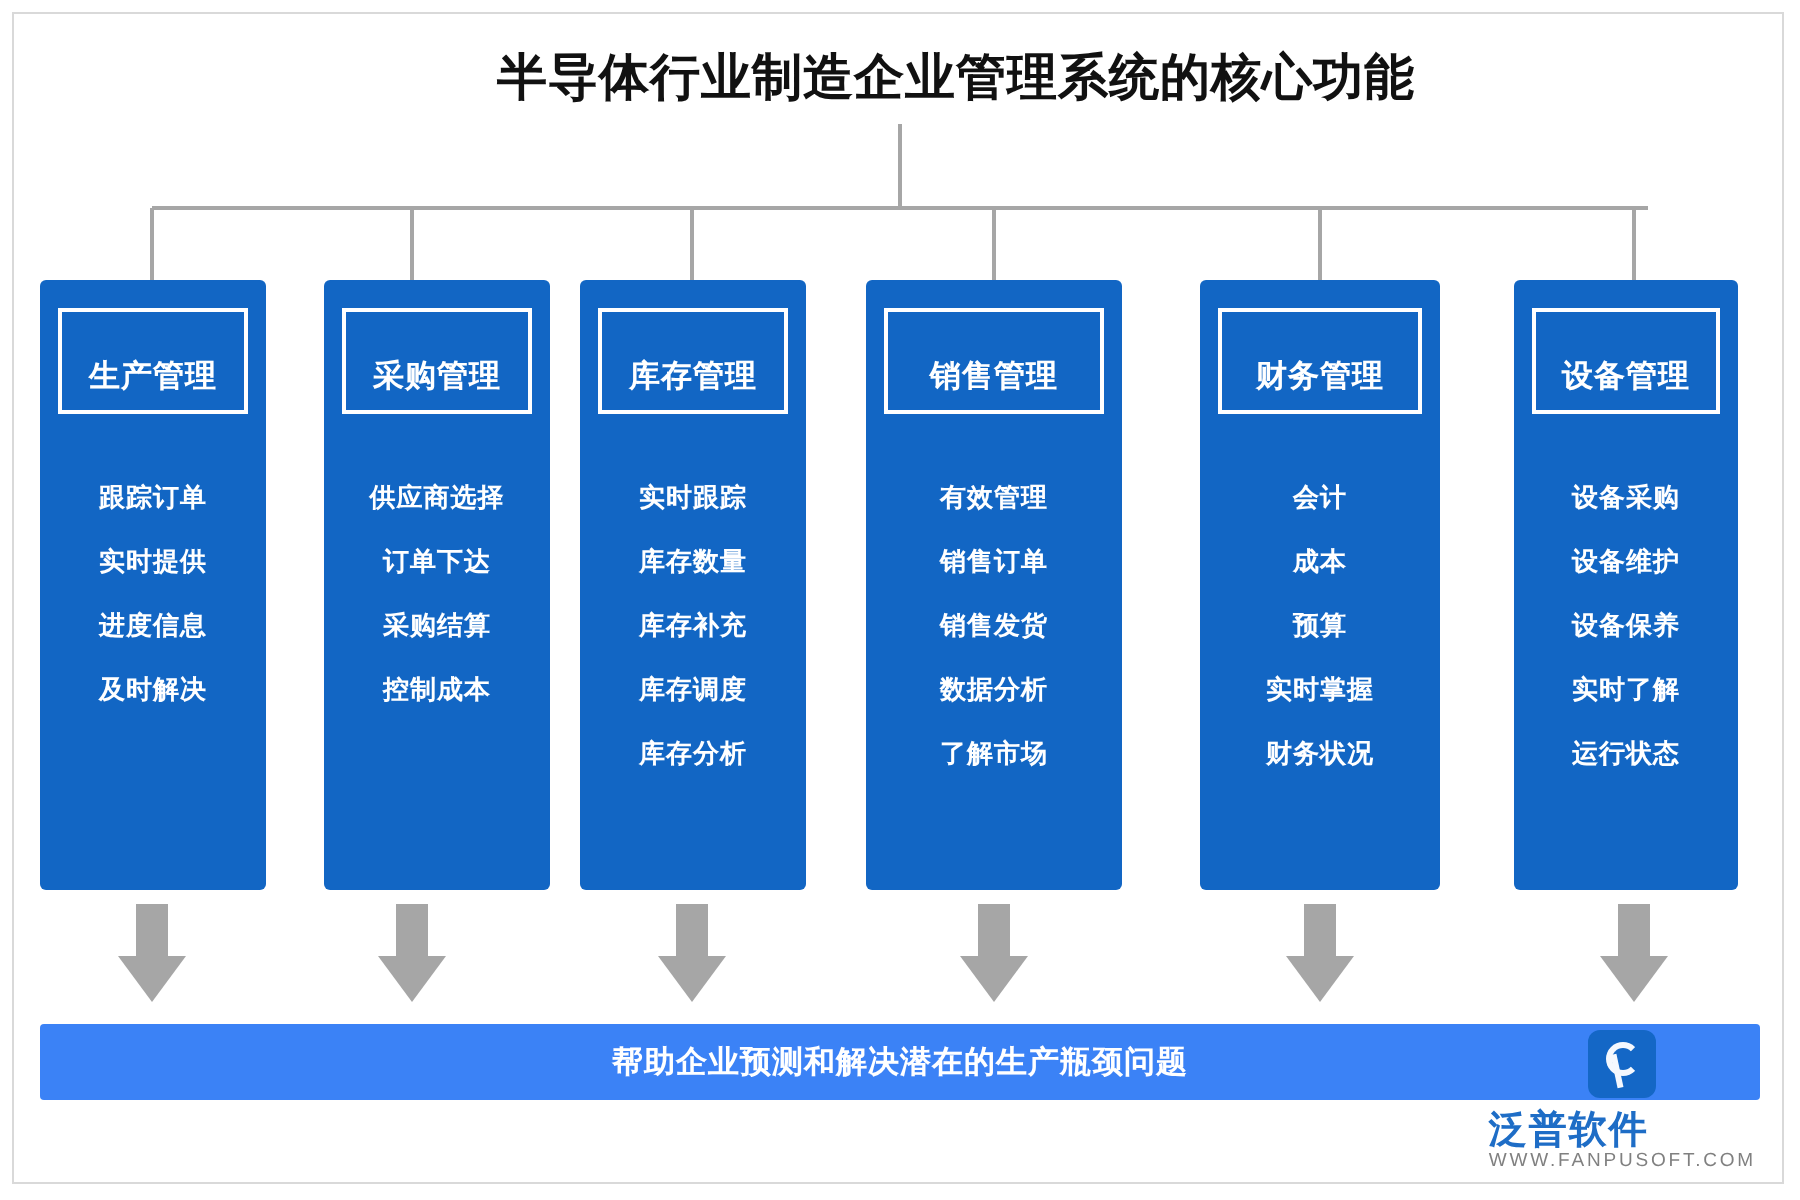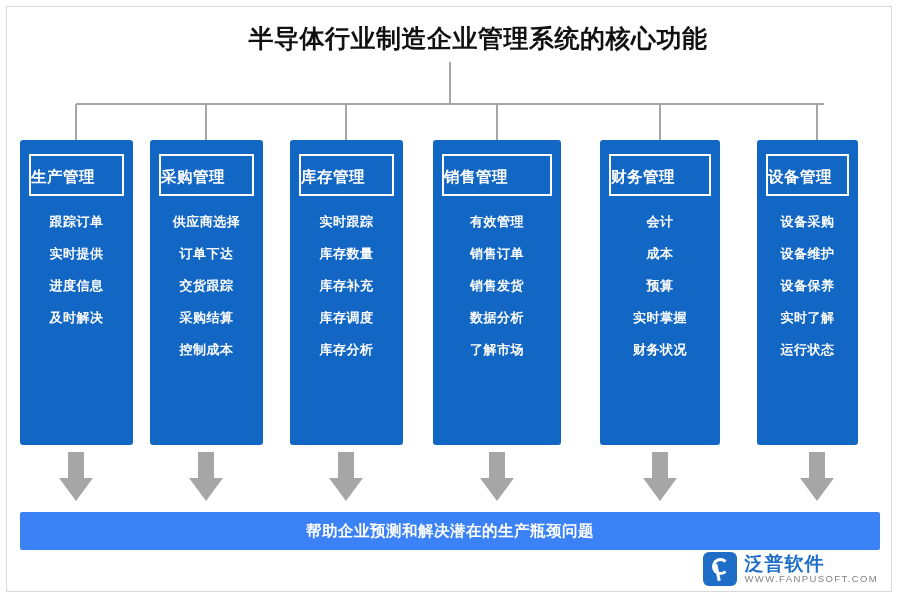--- a/index.html
+++ b/index.html
@@ -58,27 +58,27 @@
     position: absolute;
     top: 0;
     width: 113px;
     background: #1266c4;
     border-radius: 3px;
     box-sizing: border-box;
     padding-top: 14px;
     height: 305px;
   }
   .col-head {
-    margin: 0 9px 10px 9px;
+    margin: 0 9px 26px 9px;
     border: 2px solid #ffffff;
     color: #ffffff;
     font-size: 15.5px;
     font-weight: bold;
-    text-align: left;
-    padding: 11px 0 6px 0;
+    text-align: center;
+    padding: 22px 0 6px 0;
     letter-spacing: 0.5px;
   }
   .col-item {
     color: #ffffff;
     font-size: 13px;
     font-weight: bold;
     text-align: center;
     padding: 7px 0;
     letter-spacing: 0.5px;
   }
@@ -135,20 +135,21 @@
 
   
   .logo {
     position: absolute;
     right: 22px;
     bottom: 14px;
     display: flex;
     align-items: center;
     gap: 7px;
     opacity: 0.95;
+    flex-direction: column;
   }
   .logo-mark {
     width: 34px;
     height: 34px;
     background: #1266c4;
     border-radius: 6px;
     position: relative;
   }
   .logo-mark::before {
     content: "";
@@ -211,25 +212,24 @@
 <div class="columns">
 
   <div class="col" style="left:20px; width:113px;">
     <div class="col-head">生产管理</div>
     <div class="col-item">跟踪订单</div>
     <div class="col-item">实时提供</div>
     <div class="col-item">进度信息</div>
     <div class="col-item">及时解决</div>
   </div>
 
-  <div class="col" style="left:150px; width:113px;">
+  <div class="col" style="left:162px; width:113px;">
     <div class="col-head">采购管理</div>
     <div class="col-item">供应商选择</div>
     <div class="col-item">订单下达</div>
-    <div class="col-item">交货跟踪</div>
     <div class="col-item">采购结算</div>
     <div class="col-item">控制成本</div>
   </div>
 
   <div class="col" style="left:290px; width:113px;">
     <div class="col-head">库存管理</div>
     <div class="col-item">实时跟踪</div>
     <div class="col-item">库存数量</div>
     <div class="col-item">库存补充</div>
     <div class="col-item">库存调度</div>
@@ -247,21 +247,21 @@
 
   <div class="col" style="left:600px; width:120px;">
     <div class="col-head">财务管理</div>
     <div class="col-item">会计</div>
     <div class="col-item">成本</div>
     <div class="col-item">预算</div>
     <div class="col-item">实时掌握</div>
     <div class="col-item">财务状况</div>
   </div>
 
-  <div class="col" style="left:757px; width:101px;">
+  <div class="col" style="left:757px; width:112px;">
     <div class="col-head">设备管理</div>
     <div class="col-item">设备采购</div>
     <div class="col-item">设备维护</div>
     <div class="col-item">设备保养</div>
     <div class="col-item">实时了解</div>
     <div class="col-item">运行状态</div>
   </div>
 
 </div>
 

